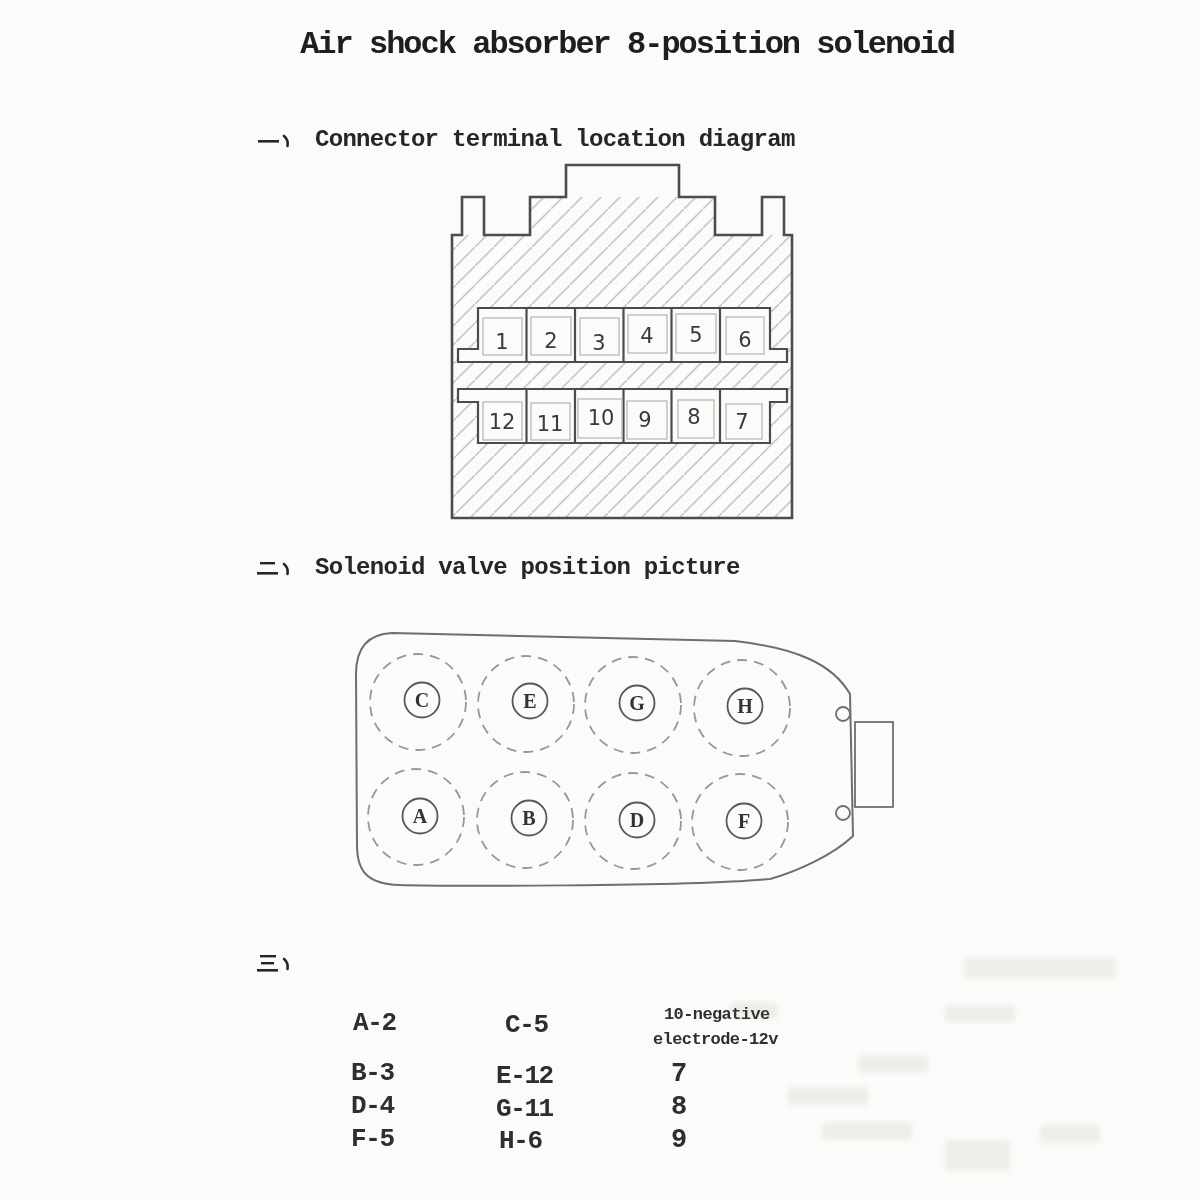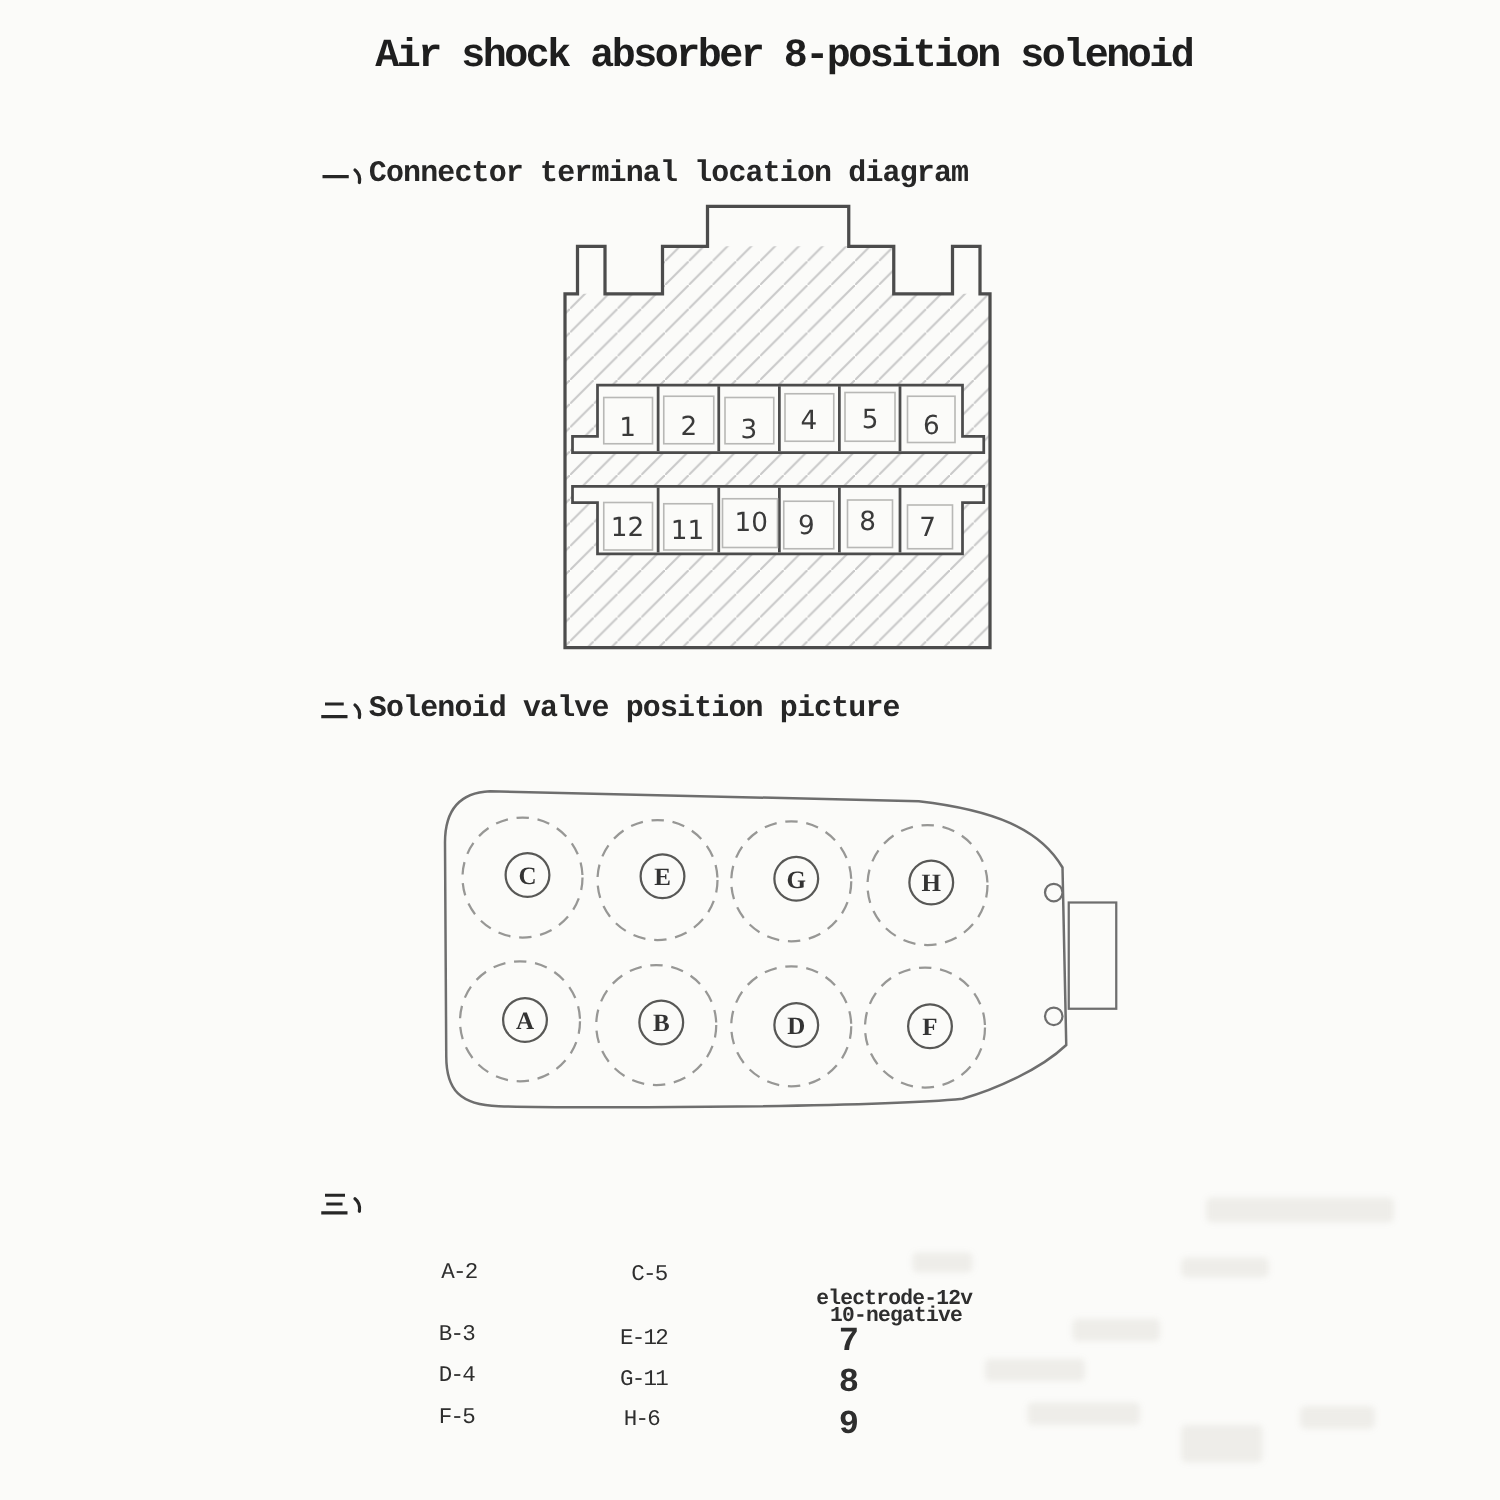--- a/index.html
+++ b/index.html
@@ -10,27 +10,27 @@
     color:#2b2b2b;
   }
   .abs{position:absolute;}
   .title{
     position:absolute;left:0;top:22px;width:1200px;text-align:center;
     font-size:32px;line-height:45px;font-weight:700;letter-spacing:-2px;
     color:#1e1e1e;
     padding-left:27px;
   }
   .heading{
-    position:absolute;display:flex;align-items:center;gap:3px;
+    position:absolute;display:flex;align-items:center;gap:23px;
     font-size:24px;font-weight:700;letter-spacing:-0.7px;color:#262626;
     white-space:nowrap;
   }
   .cnglyph{flex:0 0 auto;}
   .pair{
-    position:absolute;font-size:18px;font-weight:400;letter-spacing:-1.4px;
+    position:absolute;font-size:26px;font-weight:700;letter-spacing:-1.4px;
     color:#2e2e2e;white-space:nowrap;
   }
   .note{
     position:absolute;font-size:17px;font-weight:600;letter-spacing:-0.6px;
     color:#2e2e2e;white-space:nowrap;
   }
   .num{
     position:absolute;font-size:27px;font-weight:600;color:#2e2e2e;
   }
   .ghost{
@@ -186,21 +186,21 @@
 <div class="pair" style="left:353px;top:1008px;">A-2</div>
 <div class="pair" style="left:351px;top:1058px;">B-3</div>
 <div class="pair" style="left:351px;top:1091px;">D-4</div>
 <div class="pair" style="left:351px;top:1124px;">F-5</div>
 
 <div class="pair" style="left:505px;top:1010px;">C-5</div>
 <div class="pair" style="left:496px;top:1061px;">E-12</div>
 <div class="pair" style="left:496px;top:1094px;">G-11</div>
 <div class="pair" style="left:499px;top:1126px;">H-6</div>
 
-<div class="note" style="left:664px;top:1005px;margin-top:39px;">10-negative</div>
+<div class="note" style="left:664px;top:1005px;">10-negative</div>
 <div class="note" style="left:653px;top:1030px;">electrode-12v</div>
 
 <div class="num" style="left:671px;top:1059px;">7</div>
 <div class="num" style="left:671px;top:1092px;">8</div>
 <div class="num" style="left:671px;top:1125px;">9</div>
 
 <div class="ghost" style="left:965px;top:958px;width:150px;height:20px;"></div>
 <div class="ghost" style="left:730px;top:1002px;width:48px;height:16px;"></div>
 <div class="ghost" style="left:945px;top:1006px;width:70px;height:16px;"></div>
 <div class="ghost" style="left:858px;top:1055px;width:70px;height:18px;"></div>

